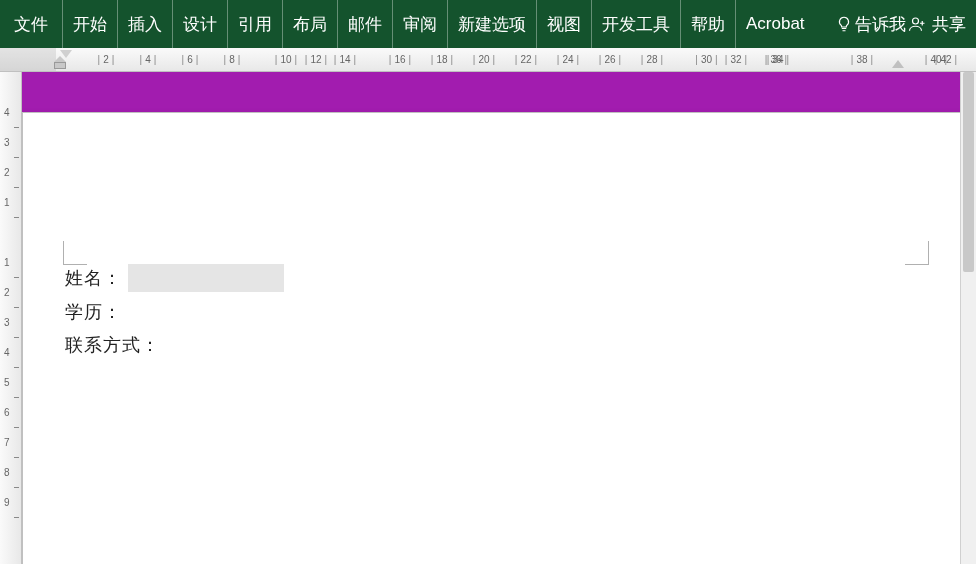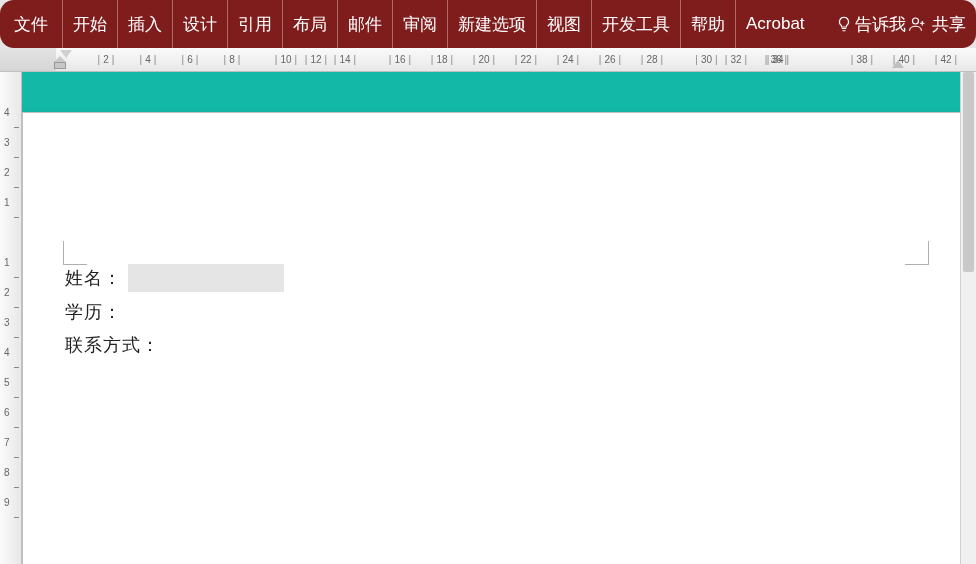--- a/index.html
+++ b/index.html
@@ -7,28 +7,27 @@
       font-family: "Microsoft YaHei", "SimSun", Arial, sans-serif;
       background: #e6e6e6;
       width: 976px;
       height: 564px;
       overflow: hidden;
       position: relative;
     }
     
     
     .ribbon {
-      background: #7f1d1d;
+      background: #14532d;
       height: 48px;
       display: flex;
       align-items: center;
       color: #fff;
       font-size: 17px;
       position: relative;
-      border-radius: 14px;
     }
     .ribbon-tabs {
       display: flex;
       align-items: stretch;
       height: 100%;
     }
     .ribbon-tab {
       padding: 16px 10px;
       display: flex;
       align-items: center;
@@ -177,21 +176,21 @@
       background: #888;
     }
     
     
     .doc-area {
       position: absolute;
       left: 22px;
       top: 72px;
       right: 0;
       bottom: 0;
-      background: #14b8a6;
+      background: #a21caf;
       overflow: hidden;
     }
     .page {
       position: absolute;
       left: 0;
       top: 40px;
       width: 940px;
       background: #fff;
       border: 1px solid #c0c0c0;
       height: 800px;
@@ -308,21 +307,21 @@
       <div class="hruler-mark" style="left: 460px;">20</div>
       <div class="hruler-mark" style="left: 502px;">22</div>
       <div class="hruler-mark" style="left: 544px;">24</div>
       <div class="hruler-mark" style="left: 586px;">26</div>
       <div class="hruler-mark" style="left: 628px;">28</div>
       <div class="hruler-mark" style="left: 670px; padding-left: 25px;">30</div>
       <div class="hruler-mark" style="left: 712px;">32</div>
       <div class="hruler-mark" style="left: 754px;">34</div>
       <div class="hruler-mark" style="left: 752px;">36</div>
       <div class="hruler-mark" style="left: 838px;">38</div>
-      <div class="hruler-mark" style="left: 880px;">40</div>
+      <div class="hruler-mark" style="left: 912px;">40</div>
       <div class="hruler-mark" style="left: 922px;">42</div>
     </div>
   <div class="indent-marker-top" style="left:60px"></div>
   <div class="indent-marker-bottom" style="left:60px"></div>
   <div class="right-indent-marker" style="left:892px"></div>
 </div>
 
 <div class="vruler" id="vruler">
   <div class="vruler-dark-top"></div>
 <div class="vruler-mark" style="top: 40px;">4</div>

